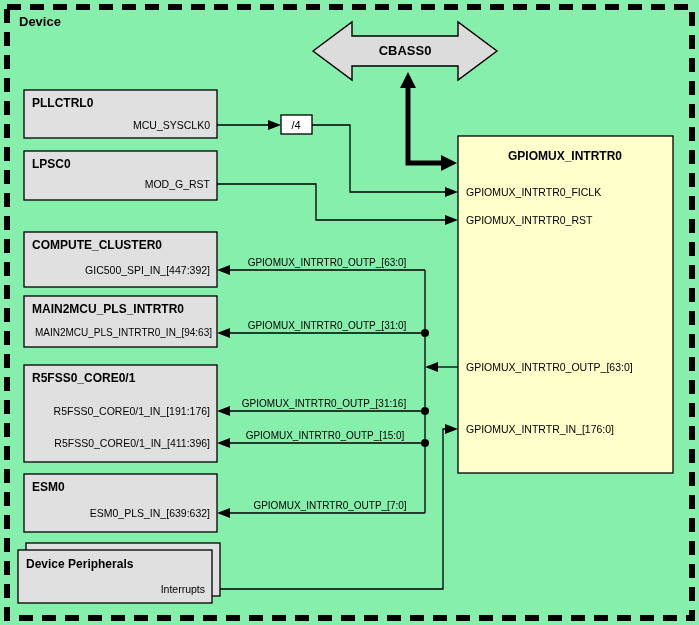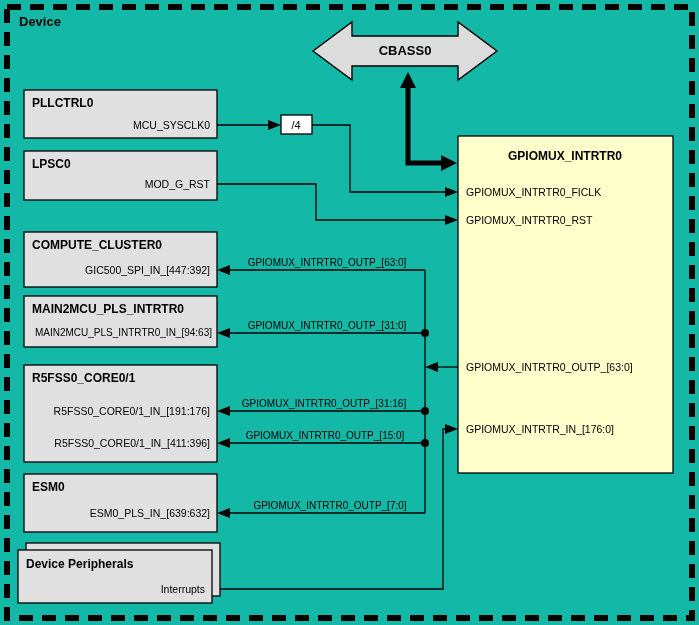--- a/index.html
+++ b/index.html
@@ -1,16 +1,16 @@
 <!DOCTYPE html>
 <html><head>
 <meta charset="utf-8">
 <style>
   html, body { margin: 0; padding: 0; background: #ffffff; }
-  .stage { position: relative; width: 699px; height: 625px; background: #14b8a6; overflow: hidden; }
+  .stage { position: relative; width: 699px; height: 625px; background: #86efac; overflow: hidden; }
   svg { display: block; }
   text { font-family: "Liberation Sans", sans-serif; fill: #000000; }
   .t-bold  { font-weight: bold; font-size: 12px; }
   .t-big   { font-weight: bold; font-size: 13px; }
   .t-port  { font-size: 10.5px; }
   .t-wire  { font-size: 10px; }
   .t-div   { font-size: 11px; }
 </style>
 </head>
 <body>

